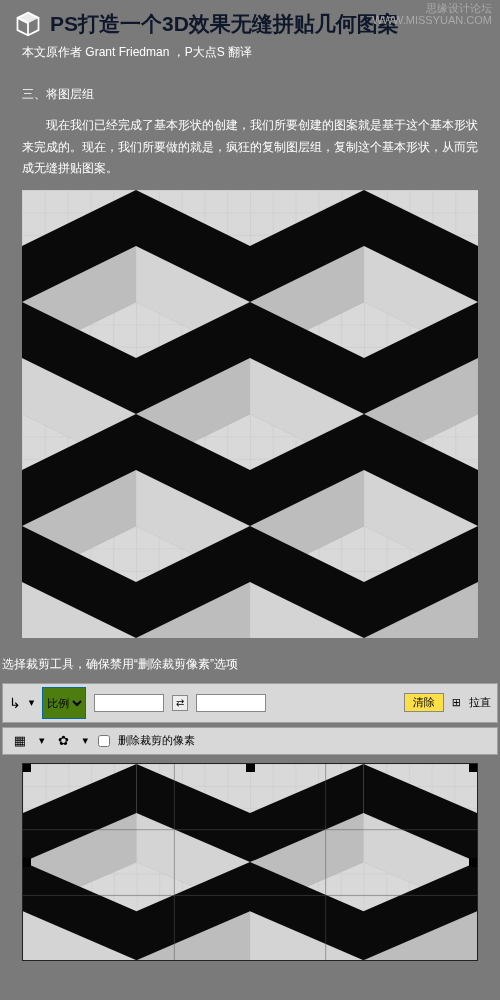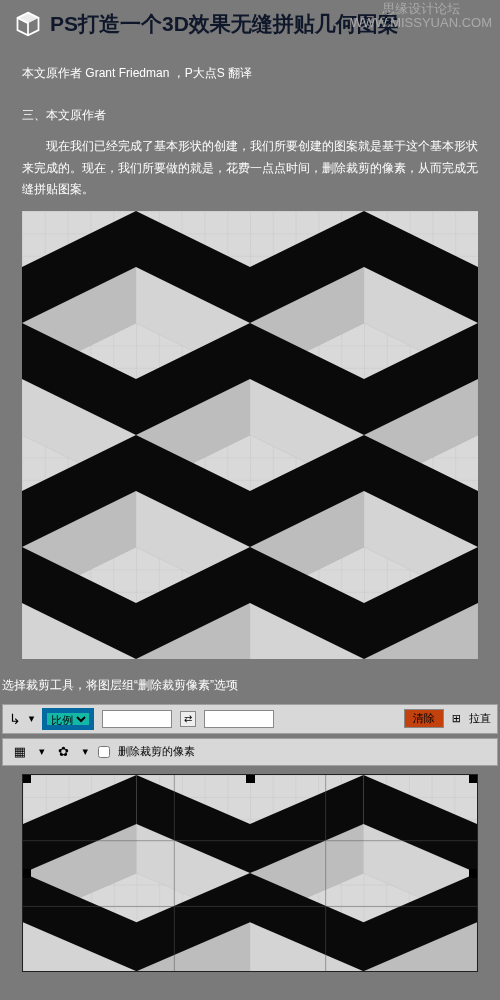--- a/index.html
+++ b/index.html
@@ -25,32 +25,32 @@
   .title {
     font-size: 21px;
     font-weight: bold;
     color: #0f172a;
     white-space: nowrap;
   }
   .watermark {
     position: absolute;
     right: 8px;
     top: 2px;
-    font-size: 13px;
+    font-size: 11px;
     color: #aaa;
-    text-align: center;
+    text-align: right;
     line-height: 1.1;
   }
   .content {
     padding: 0 22px;
     color: #fff;
     font-size: 12px;
     line-height: 1.8;
   }
-  .author { margin: 21px 0 20px; }
+  .author { margin: 0 0 20px; }
   .section-heading { margin: 14px 0 10px; }
   .para { text-indent: 2em; margin-bottom: 10px; }
   .figure {
     margin: 8px 22px 10px;
     background: #d9d9d9;
     position: relative;
     overflow: hidden;
   }
   .figure svg { display: block; width: 100%; height: auto; }
   .caption { padding: 8px 0 6px; font-size: 12px; color: #fff; margin-left: 2px; }
@@ -60,33 +60,33 @@
     align-items: center;
     gap: 8px;
     background: #d8d8d8;
     border: 1px solid #a0a0a0;
     padding: 3px 6px;
     color: #000;
     font-size: 11px;
   }
   .toolbar select {
     font-size: 11px;
-    height: 22px;
-    border: 5px solid #0369a1;
-    background: #14b8a6;
+    height: 32px;
+    border: 1px solid #0369a1;
+    background: #4d7c0f;
   }
   .toolbar .field {
     border: 1px solid #888;
     background: #fff;
     width: 70px;
     height: 18px;
   }
   .toolbar .btn {
     border: 1px solid #888;
-    background: #c2410c;
+    background: #fde047;
     padding: 1px 8px;
     font-size: 11px;
     cursor: pointer;
   }
   .toolbar .swap {
     width: 16px; height: 16px;
     display:inline-flex; align-items:center; justify-content:center;
     border:1px solid #888; background:#eee; font-size:10px;
   }
   .toolbar2 {
@@ -127,22 +127,22 @@
   </span>
   <span class="title">PS打造一个3D效果无缝拼贴几何图案</span>
   <div class="watermark">
     <div>思缘设计论坛</div>
     <div>WWW.MISSYUAN.COM</div>
   </div>
 </div>
 
 <div class="content">
   <div class="author">本文原作者 Grant Friedman ，P大点S 翻译</div>
-  <div class="section-heading">三、本文原作者</div>
-  <p class="para">现在我们已经完成了基本形状的创建，我们所要创建的图案就是基于这个基本形状来完成的。现在，我们所要做的就是，花费一点点时间，删除裁剪的像素，从而完成无缝拼贴图案。</p>
+  <div class="section-heading">三、将图层组</div>
+  <p class="para">现在我们已经完成了基本形状的创建，我们所要创建的图案就是基于这个基本形状来完成的。现在，我们所要做的就是，疯狂的复制图层组，复制这个基本形状，从而完成无缝拼贴图案。</p>
 </div>
 
 <div class="figure" style="height:448px">
   <svg viewBox="0 0 456 448" preserveAspectRatio="none">
     <defs>
       <pattern id="grid1" width="22.8" height="22.4" patternUnits="userSpaceOnUse">
         <rect width="22.8" height="22.4" fill="#d9d9d9"></rect>
         <path d="M22.8 0H0V22.4" fill="none" stroke="#c8c8c8" stroke-width="1"></path>
       </pattern>
 
@@ -166,21 +166,21 @@
       <use href="#chev" x="228" y="168"></use>
       <use href="#chev" x="-114" y="280"></use>
       <use href="#chev" x="114" y="280"></use>
       <use href="#chev" x="342" y="280"></use>
       <use href="#chev" x="0" y="392"></use>
       <use href="#chev" x="228" y="392"></use>
     </g>
   </svg>
 </div>
 
-<div class="caption" style="margin-left:2px;">选择裁剪工具，将图层组“删除裁剪像素”选项</div>
+<div class="caption" style="margin-left:2px;">选择裁剪工具，确保禁用“删除裁剪像素”选项</div>
 
 <div class="toolbar">
   <span style="font-size:14px;">↳</span>
   <span>▾</span>
   <select>
     <option>比例</option>
   </select>
   <input class="field" style="">
   <span class="swap">⇄</span>
   <input class="field" style="">

